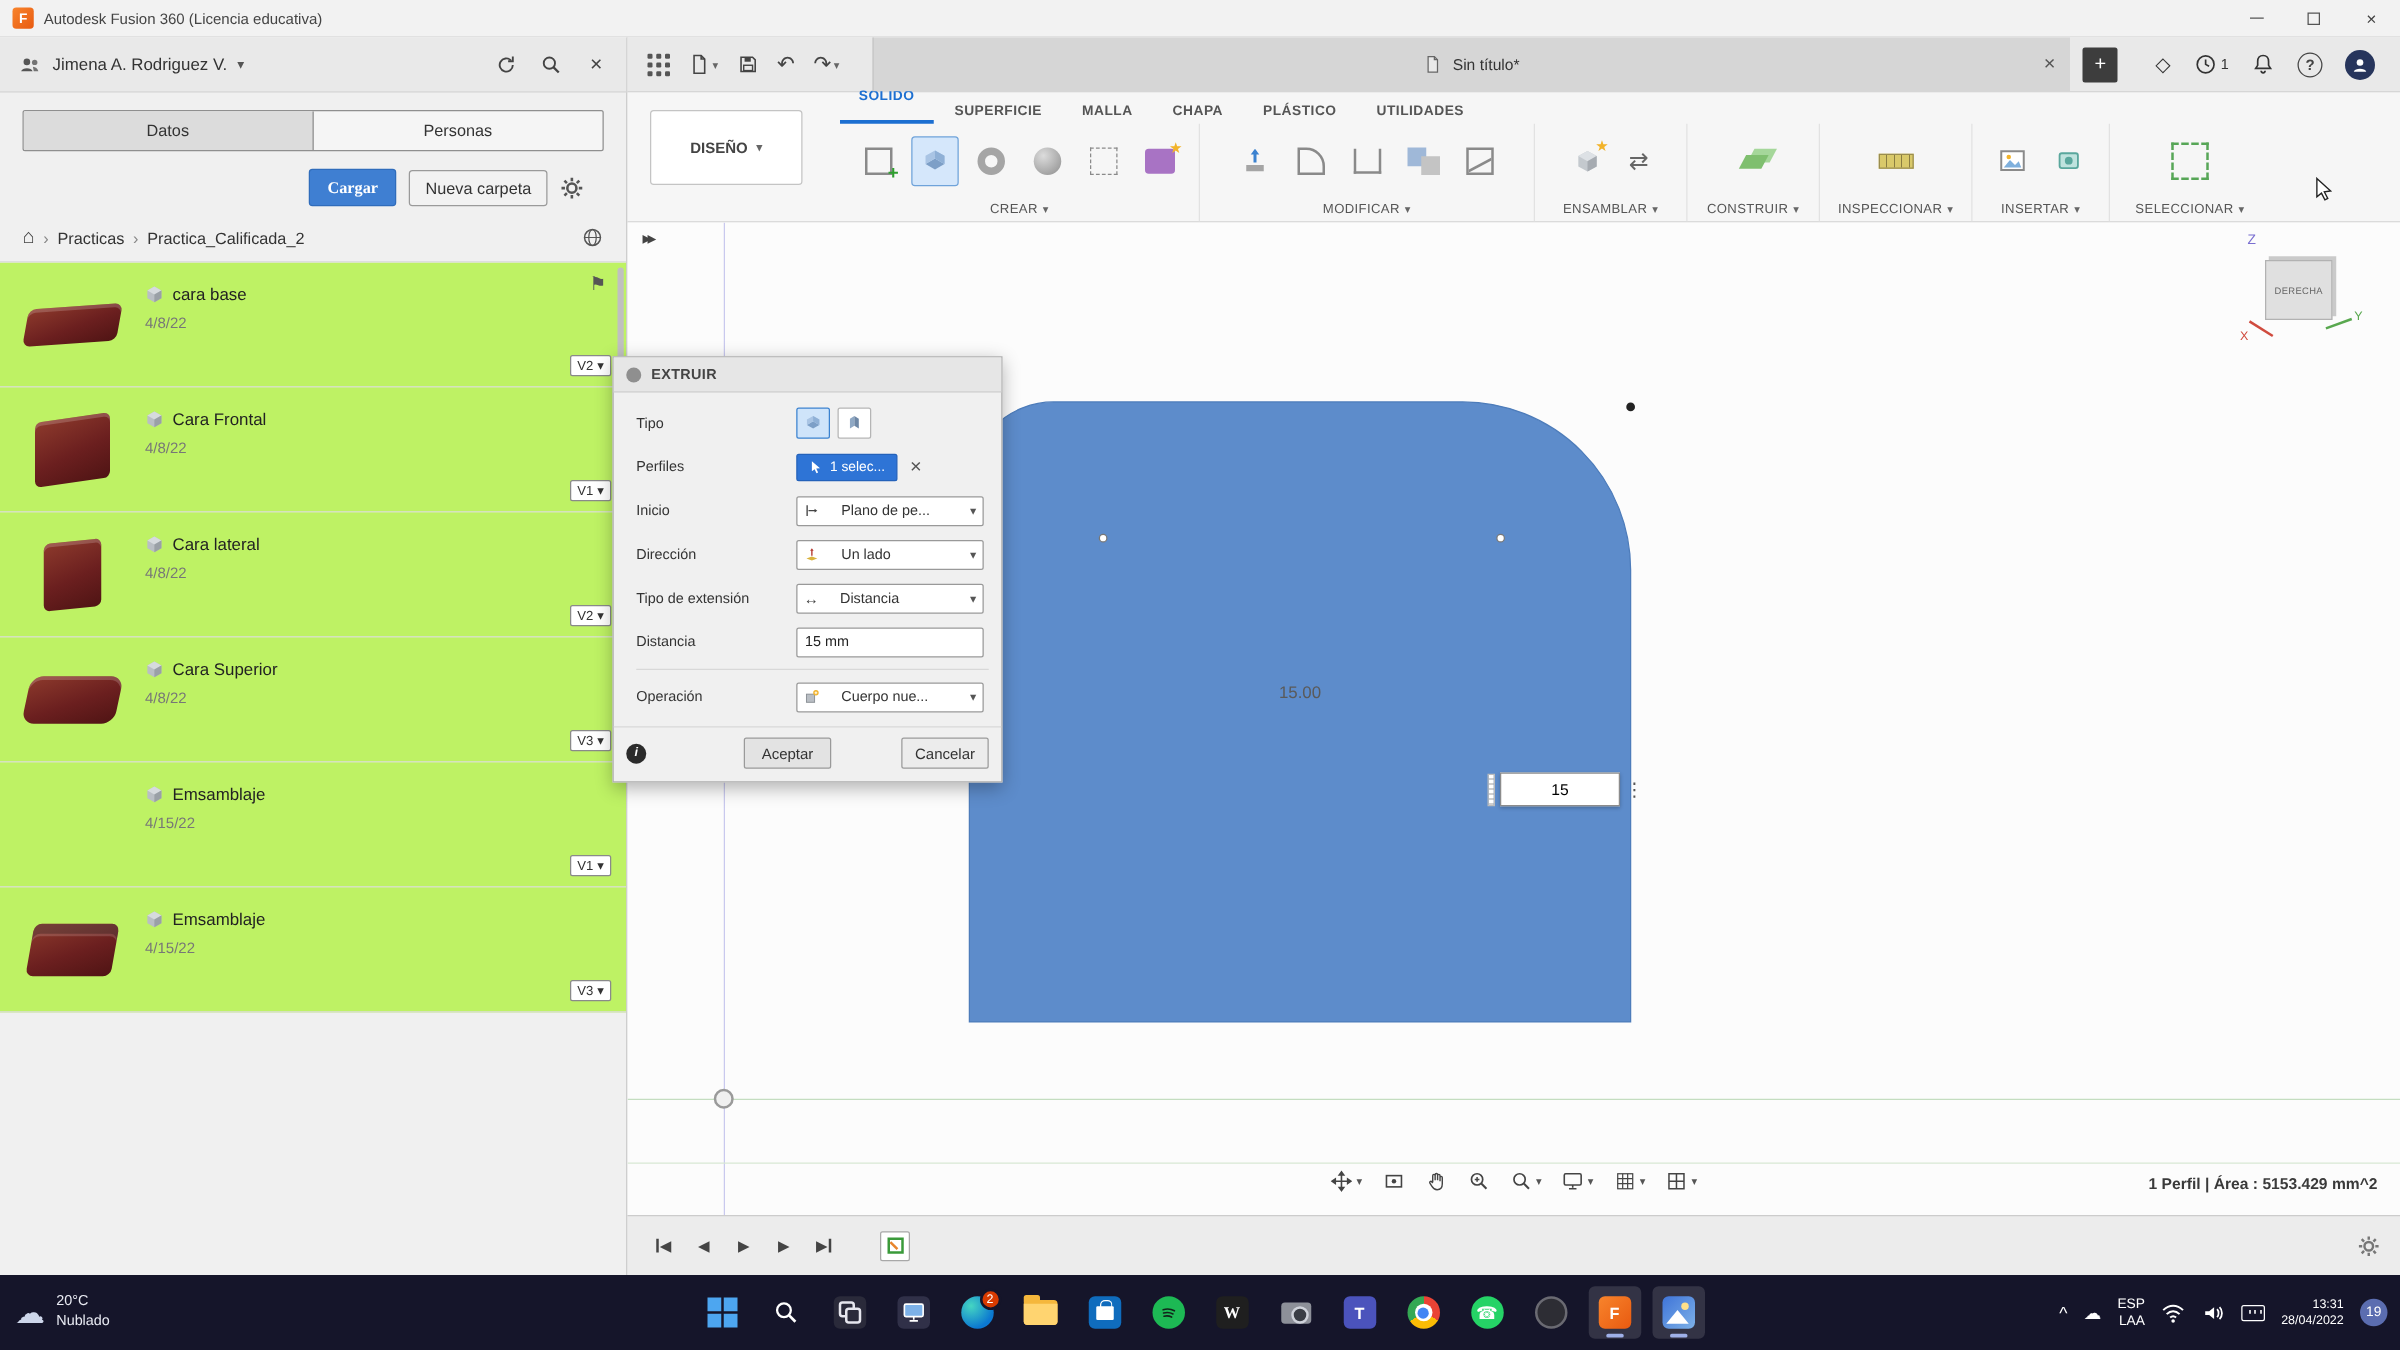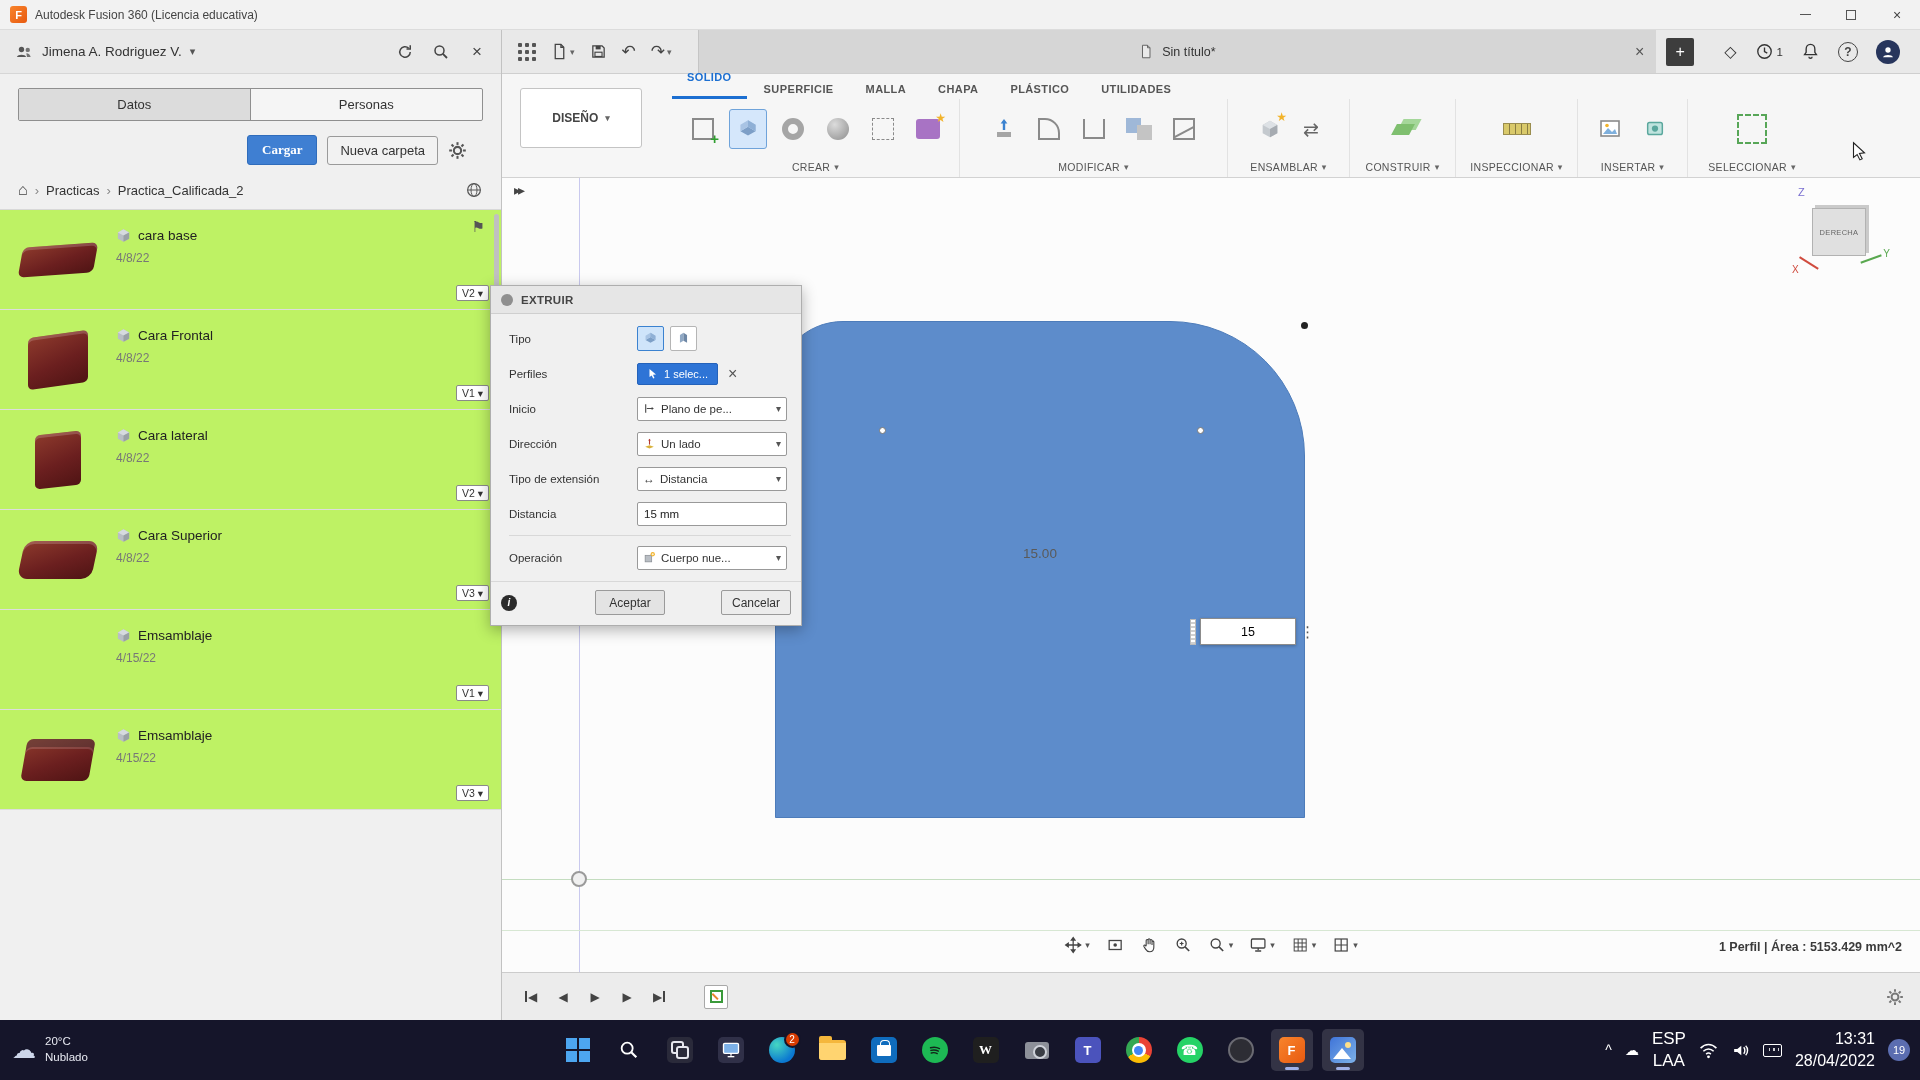--- a/index.html
+++ b/index.html
@@ -154,21 +154,21 @@
 .dlg-dot { width:12px; height:12px; border-radius:50%; background:#8f8f8f; }
 .dlg-title { font-size:11.5px; font-weight:bold; color:#444; letter-spacing:.3px; }
 .dialog-body { padding:9px 10px 4px 18px; }
 .drow { display:flex; align-items:center; height:31px; margin-bottom:4px; }
 .dlabel { width:128px; font-size:11.5px; color:#333; }
 .dctrl { display:flex; align-items:center; gap:6px; }
 .type-btn { width:27px; height:25px; background:#fff; border:1px solid #b5b5b5; border-radius:2px; display:flex; align-items:center; justify-content:center; }
 .type-btn.active { background:#cfe4fa; border:1px solid #3b82d0; }
 .chip { display:flex; align-items:center; gap:5px; background:#2e74d6; border:1px solid #2462ba; color:#fff; font-size:11px; padding:4px 9px; border-radius:2px; }
 .chip-x { background:none; border:none; color:#555; font-size:16px; margin-left:4px; }
-.dropdown { width:150px; height:24px; background:#fff; border:1px solid #999; border-radius:2px; display:flex; align-items:center; gap:5px; padding:0 5px; font-size:11.5px; color:#333; }
+.dropdown { width:150px; height:24px; background:#fff; border:1px solid #999; border-radius:2px; display:flex; align-items:center; gap:17px; padding:0 5px; font-size:11.5px; color:#333; }
 .dd-caret { margin-left:auto; font-size:10px; color:#555; }
 .dd-icon { display:flex; align-items:center; }
 .dinput { width:150px; height:24px; border:1px solid #999; border-radius:2px; padding:0 6px; font-size:11.5px; font-family:"Liberation Sans",sans-serif; color:#222; background:#fff; }
 .dsep { height:1px; background:#d8d8d8; margin:6px 0; }
 .dialog-footer { display:flex; align-items:center; padding:8px 10px 10px 10px; border-top:1px solid #d8d8d8; }
 .info-circle { width:16px; height:16px; border-radius:50%; background:#2b2b2b; color:#fff; font-size:10px; font-weight:bold; font-style:italic; display:flex; align-items:center; justify-content:center; }
 .dlg-buttons { margin-left:auto; display:flex; gap:8px; }
 .dlg-btn { min-width:70px; height:25px; background:#ececec; border:1px solid #9a9a9a; border-radius:2px; font-size:12px; color:#333; font-family:"Liberation Sans",sans-serif;margin-left:48px; }
 .dlg-btn.primary { background:#e3e3e3; }
 
@@ -209,23 +209,23 @@
 .w-tile { background:#1f1f1f; font-family:"Liberation Serif",serif; }
 .camera-body { width:24px; height:17px; background:#8d9099; border-radius:3px; position:relative; }
 .camera-body::before { content:""; position:absolute; left:8px; top:3.5px; width:10px; height:10px; border-radius:50%; background:#3a3d45; border:2px solid #cfd2da; }
 .taskview-tile { background:#2a2a3a; position:relative; }
 .taskview-tile i { position:absolute; width:13px; height:13px; border:2px solid #e6e6ee; border-radius:3px; background:#2a2a3a; }
 .taskview-tile i:first-child { left:4px; top:4px; }
 .taskview-tile i:last-child { right:4px; bottom:4px; }
 .display-tile { background:#303048; display:flex; align-items:center; justify-content:center; }
 .tb-tray { position:absolute; right:10px; display:flex; align-items:center; gap:13px; }
 .tray-glyph { color:#fff; font-size:14px; }
-.lang-block { font-size:17px; line-height:1.3; text-align:center; }
+.lang-block { font-size:11px; line-height:1.3; text-align:right; }
 .kbd-icon { width:19px; height:13px; border:1.4px solid #fff; border-radius:2px; background-image:repeating-linear-gradient(90deg, transparent 0 3px, rgba(255,255,255,.8) 3px 4.4px); background-size:100% 3px; background-repeat:no-repeat; background-position:2px 3px; }
-.clock-block { text-align:right; font-size:16px; line-height:1.35; }
+.clock-block { text-align:right; font-size:10px; line-height:1.35; }
 .notif-badge { min-width:22px; height:22px; border-radius:50%; background:#5b6db0; color:#fff; font-size:11px; display:flex; align-items:center; justify-content:center; padding:0 3px; }
 svg { display:block; }
 </style>
 </head>
 <body>
 
 <div class="screen">
 
   <div class="titlebar">
     <span class="fusion-badge">F</span>

